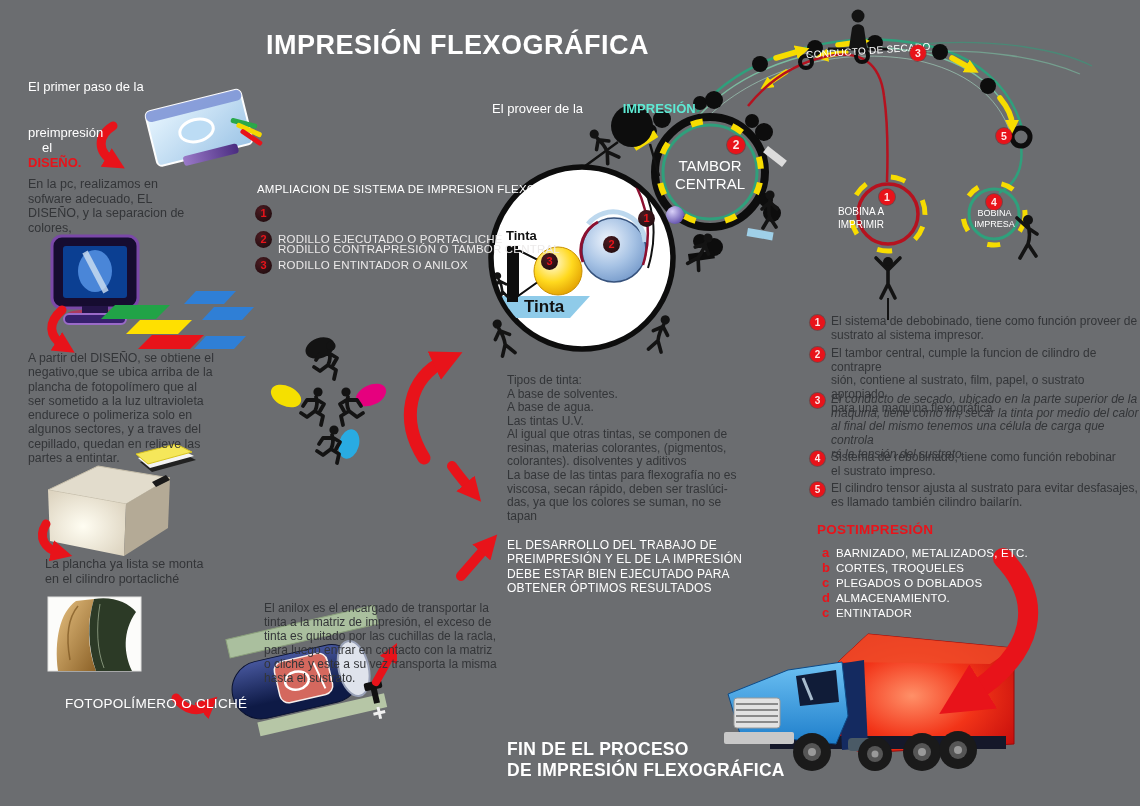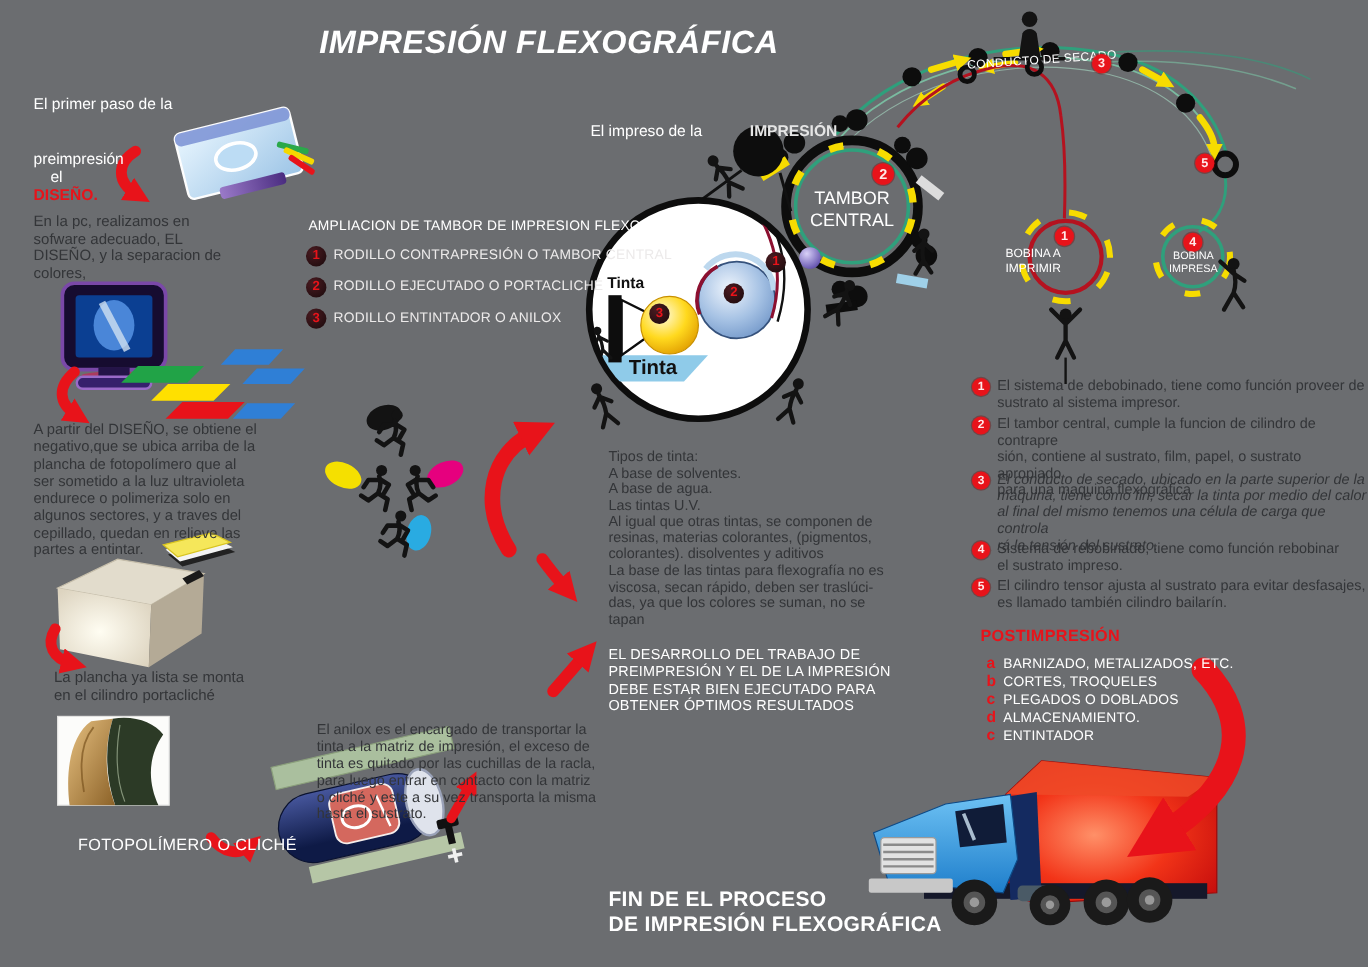--- a/index.html
+++ b/index.html
@@ -8,21 +8,21 @@
     background:#6b6d70;
     font-family:"Liberation Sans", sans-serif;
   }
   svg.art { position:absolute; left:0; top:0; }
   .t { position:absolute; white-space:pre-line; color:#333538; font-size:12px; line-height:1.17; }
   .white { color:#ffffff; }
   .red { color:#e8131a; }
   .bold { font-weight:bold; }
   .title { font-size:27px; font-weight:bold; letter-spacing:0.5px; }
   .subtitle { font-size:13px; }
-  .subtitle .hl { color:#e5e5e5; font-weight:bold;padding-left:36px; }
+  .subtitle .hl { color:#5eead4; font-weight:bold;padding-left:36px; }
   .smallcaps { font-size:11.5px; }
   .badge { position:absolute; border-radius:50%; display:flex; align-items:center; justify-content:center;
            font-weight:bold; line-height:1; }
   .b-red { background:#e8131a; color:#ffe9e9; width:16px; height:16px; font-size:10.5px; box-shadow:0 0 0 1px rgba(120,0,0,.35); }
   .b-red.lg { width:18px; height:18px; font-size:12px; }
   .b-red.sm { width:15px; height:15px; font-size:10px; }
   .b-dark { background:radial-gradient(circle at 35% 30%, #4a1a20, #190a0c); color:#e8131a; width:17px; height:17px; font-size:11px; }
   .center { text-align:center; }
   .post-row { position:absolute; display:flex; align-items:baseline; gap:5px; }
   .post-letter { color:#e8131a; font-weight:bold; font-size:13px; width:9px; }
@@ -312,24 +312,24 @@
           <circle cx="922" cy="752" r="9" fill="#555555"></circle>
           <circle cx="922" cy="752" r="4" fill="#9a9a9a"></circle>
       <circle cx="958" cy="750" r="19" fill="#1a1a1a"></circle>
           <circle cx="958" cy="750" r="9" fill="#555555"></circle>
           <circle cx="958" cy="750" r="4" fill="#9a9a9a"></circle>
     </g>
   </g>
   <path d="M1003,558 C1043,600 1038,652 968,696" stroke="#e8131a" stroke-width="20" fill="none" stroke-linecap="round" marker-end="url(#mRedBig)"></path>
 </svg>
 
-<div class="t title white" style="left:266px; top:20px;font-style:italic;">IMPRESIÓN FLEXOGRÁFICA</div>
+<div class="t title white" style="left:266px; top:30px;">IMPRESIÓN FLEXOGRÁFICA</div>
 
 <div class="t subtitle white" style="left:492px; top:86px;">
-  <span>El impreso de la </span><span class="hl">IMPRESIÓN</span>
+  <span>El proveer de la </span><span class="hl">IMPRESIÓN</span>
 </div>
 
 <div class="t white" style="left:28px; top:64px; font-size:13px;">
   <div>El primer paso de la</div>
   <div>
     <span>preimpresión</span>
     <span style="margin-left:14px;">el</span>
     <span class="red bold">DISEÑO.</span>
   </div>
 </div>
@@ -343,24 +343,24 @@
 plancha de  fotopolímero que al
 ser sometido a la luz ultravioleta
 endurece o polimeriza solo en
 algunos sectores, y a traves del
 cepillado, quedan en relieve las
 partes a entintar.</div>
 <div class="t" style="left:45px; top:557px; font-size:12.5px;">La plancha ya lista se monta
 en el cilindro portacliché</div>
 <div class="t white" style="left:28px; top:696px; font-size:13.5px; letter-spacing:0.3px;margin-left:37px;">FOTOPOLÍMERO O CLICHÉ</div>
 
-<div class="t white smallcaps" style="left:257px; top:183px; letter-spacing:0.2px;">AMPLIACION DE TAMBOR  DE  IMPRESION FLEXOGRÁFICA</div>
+<div class="t white smallcaps" style="left:257px; top:183px; letter-spacing:0.2px;">AMPLIACION DE SISTEMA  DE  IMPRESION FLEXOGRÁFICA</div>
 <div class="listrow" style="left:255px; top:205px;">
   <span class="badge b-dark" style="position:static;">1</span>
-  <span class="txt" style="padding-top:2px;">RODILLO CONTRAPRESIÓN O TAMBOR CENTRAL</span>
+  <span class="txt" style="padding-top:2px;margin-top:36px;">RODILLO CONTRAPRESIÓN O TAMBOR CENTRAL</span>
 </div>
 <div class="listrow" style="left:255px; top:231px;">
   <span class="badge b-dark" style="position:static;">2</span>
   <span class="txt" style="padding-top:2px;">RODILLO EJECUTADO O PORTACLICHÉ</span>
 </div>
 <div class="listrow" style="left:255px; top:257px;">
   <span class="badge b-dark" style="position:static;">3</span>
   <span class="txt" style="padding-top:2px;">RODILLO ENTINTADOR O ANILOX</span>
 </div>
 

